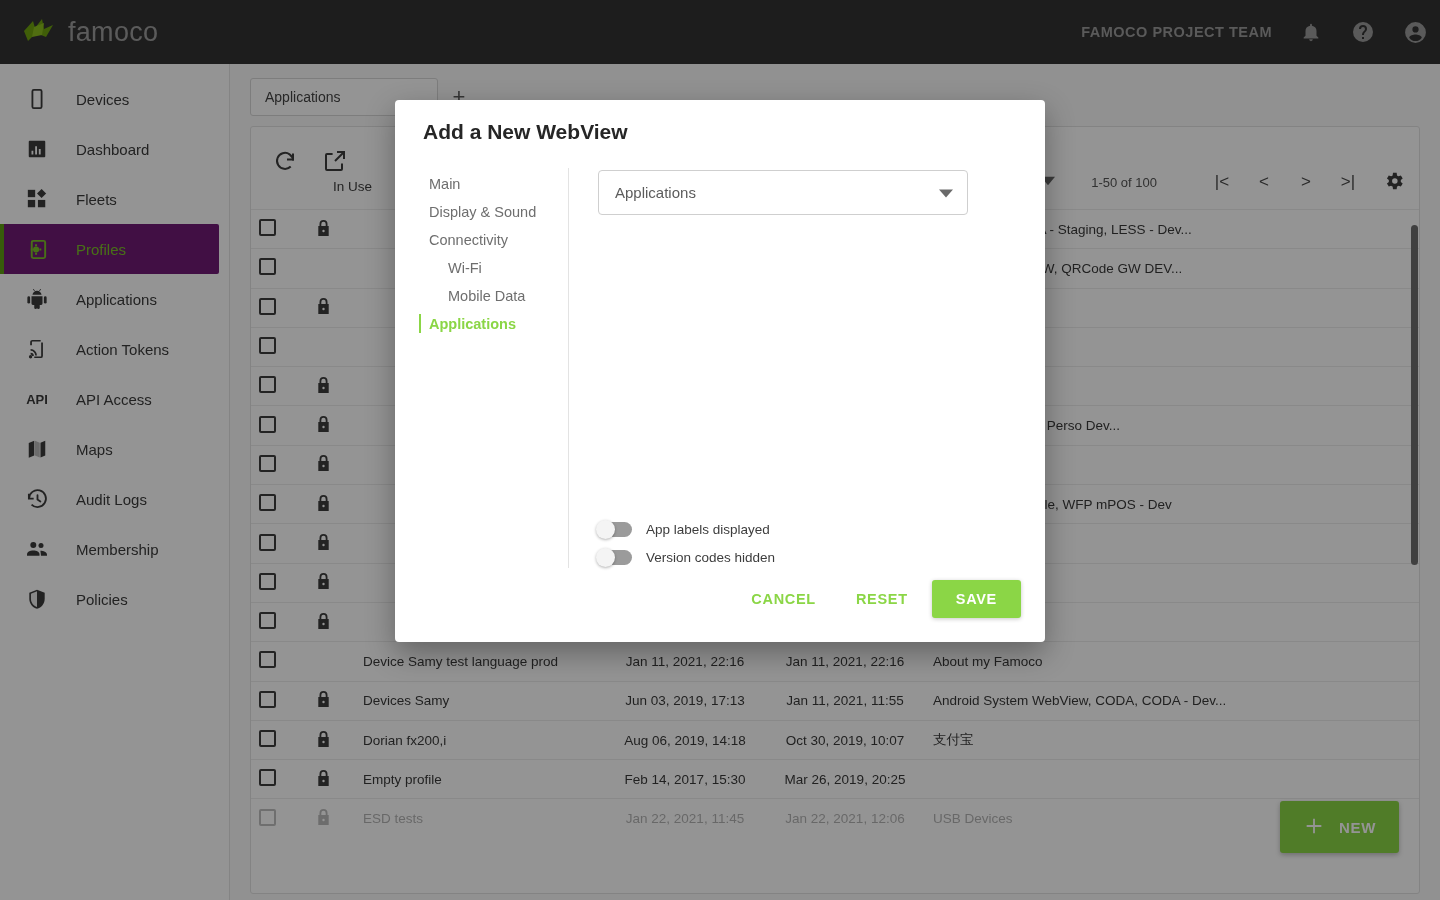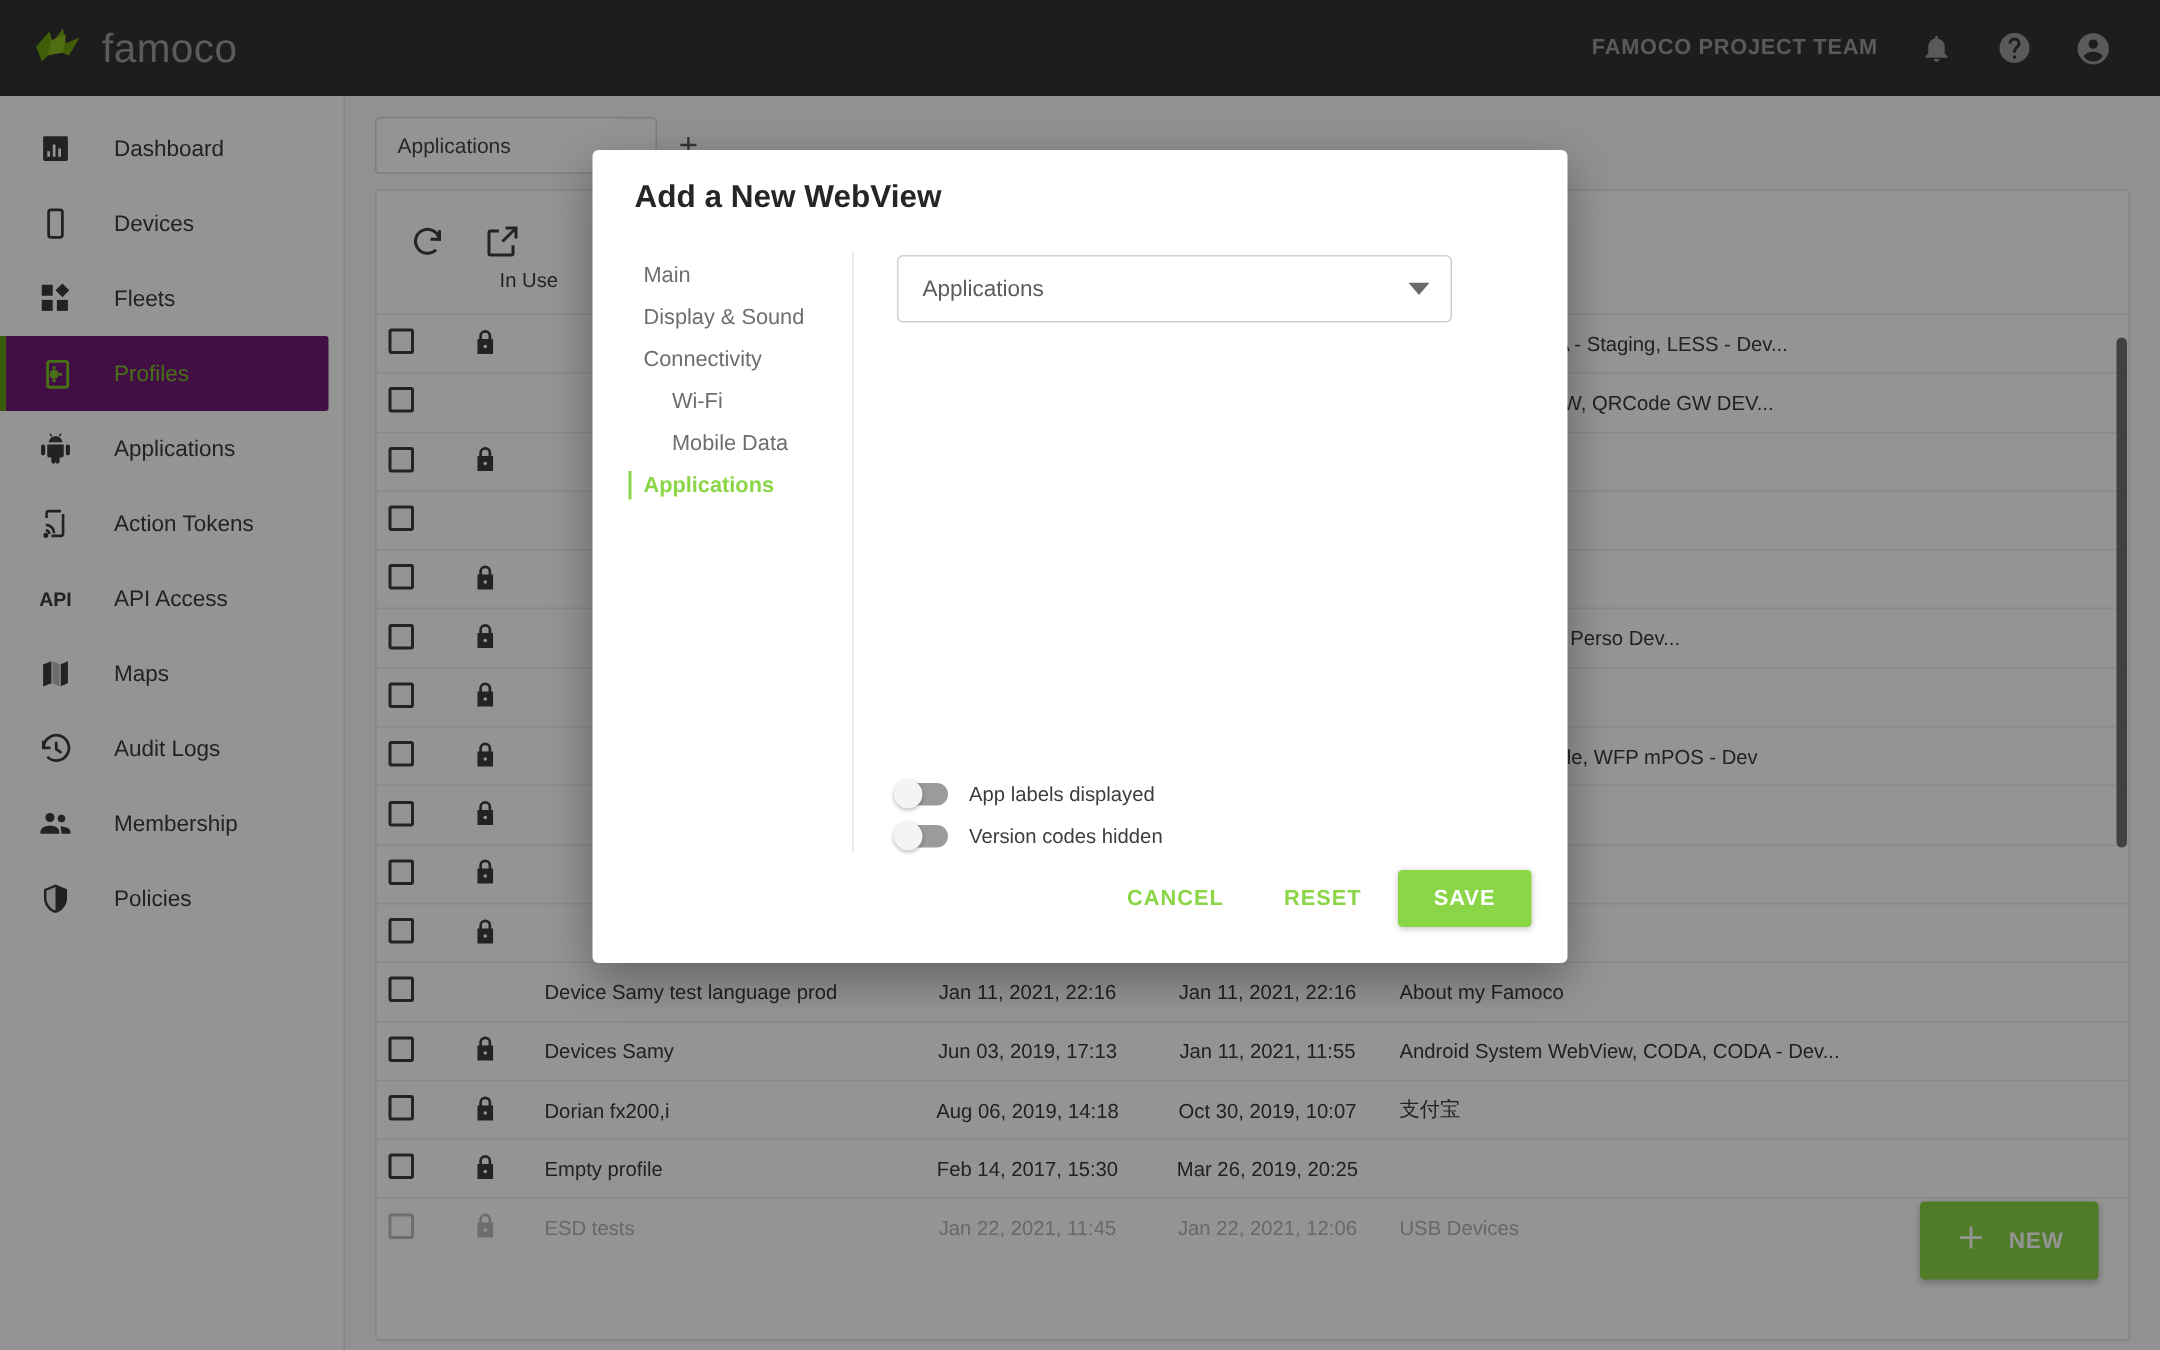--- a/index.html
+++ b/index.html
@@ -22,21 +22,21 @@
     z-index: 5;
   }
   .brand { display: flex; align-items: center; padding-left: 22px; gap: 12px; }
   .brand-logo { width: 34px; height: 30px; position: relative; }
   .brand-name {
     color: #9e9e9e; font-size: 27px; letter-spacing: 0.3px;
     font-weight: 400;
   }
   .topbar-right {
     margin-left: auto; display: flex; align-items: center;
-    gap: 26px; padding-right: 32px;
+    gap: 26px; padding-right: 12px;
   }
   .team-name {
     color: #9b9b9b; font-size: 14.5px; font-weight: bold;
     letter-spacing: 0.5px;
   }
   .icon-btn { width: 26px; height: 26px; display: flex; align-items: center; justify-content: center; cursor: pointer; }
 
   
   .sidebar {
     position: absolute; top: 64px; left: 0;
@@ -289,33 +289,33 @@
         <svg width="25" height="25" viewBox="0 0 24 24" fill="#9b9b9b">
           <path d="M12 2a10 10 0 1 0 0 20 10 10 0 0 0 0-20zm0 4a3 3 0 1 1 0 6 3 3 0 0 1 0-6zm0 14.2a7.2 7.2 0 0 1-6-3.22c.03-1.99 4-3.08 6-3.08 1.99 0 5.97 1.09 6 3.08a7.2 7.2 0 0 1-6 3.22z"></path>
         </svg>
       </span>
     </div>
   </div>
 
   <nav class="sidebar">
     <div class="nav-item">
       <span class="nav-ico">
+        <svg width="22" height="22" viewBox="0 0 24 24" fill="none" stroke="#3b3b3b" stroke-width="2">
+          <rect x="7" y="2" width="10" height="20" rx="1.6"></rect>
+        </svg>
+      </span>
+      <span>Devices</span>
+    </div>
+    <div class="nav-item">
+      <span class="nav-ico">
         <svg width="22" height="22" viewBox="0 0 24 24" fill="#3b3b3b">
           <path d="M4 3h16a1 1 0 0 1 1 1v16a1 1 0 0 1-1 1H4a1 1 0 0 1-1-1V4a1 1 0 0 1 1-1zm2 11v4h2v-4H6zm4-5v9h2V9h-2zm4 3v6h2v-6h-2z"></path>
         </svg>
       </span>
       <span>Dashboard</span>
-    </div>
-    <div class="nav-item">
-      <span class="nav-ico">
-        <svg width="22" height="22" viewBox="0 0 24 24" fill="none" stroke="#3b3b3b" stroke-width="2">
-          <rect x="7" y="2" width="10" height="20" rx="1.6"></rect>
-        </svg>
-      </span>
-      <span>Devices</span>
     </div>
     <div class="nav-item">
       <span class="nav-ico">
         <svg width="22" height="22" viewBox="0 0 24 24" fill="#3b3b3b">
           <rect x="2" y="2" width="8" height="8"></rect>
           <rect x="2" y="13" width="8" height="8"></rect>
           <rect x="13" y="13" width="8" height="8"></rect>
           <path d="M17 1l5 5-5 5-5-5z"></path>
         </svg>
       </span>
@@ -422,20 +422,39 @@
           <span class="tool-ico">
             <svg width="24" height="24" viewBox="0 0 24 24" fill="none" stroke="#3d3d3d" stroke-width="2">
               <path d="M14 3h7v7"></path>
               <path d="M21 3l-9 9"></path>
               <path d="M19 14.5V20a1 1 0 0 1-1 1H4a1 1 0 0 1-1-1V6a1 1 0 0 1 1-1h5.6"></path>
             </svg>
           </span>
         </div>
         <div class="inuse-label">In Use</div>
 
+        <div class="pager">
+          <span class="ipp-label">e:</span>
+          <span class="ipp-val">50</span>
+          <span class="caret">
+            <svg width="14" height="14" viewBox="0 0 10 6" fill="#666">
+                <path d="M0 0h10L5 6z"></path>
+              </svg>
+          </span>
+          <span class="range">1-50 of 100</span>
+          <span class="pgbtn">|&lt;</span>
+          <span class="pgbtn">&lt;</span>
+          <span class="pgbtn">&gt;</span>
+          <span class="pgbtn">&gt;|</span>
+          <span class="gear">
+            <svg width="22" height="22" viewBox="0 0 24 24" fill="#3d3d3d">
+              <path d="M19.4 13a7.8 7.8 0 0 0 0-2l2.1-1.6-2-3.5-2.5 1a7.7 7.7 0 0 0-1.7-1L14.9 3h-4l-.4 2.9c-.6.25-1.2.6-1.7 1l-2.5-1-2 3.5L6.4 11a7.8 7.8 0 0 0 0 2l-2.1 1.6 2 3.5 2.5-1c.5.4 1.1.75 1.7 1l.4 2.9h4l.4-2.9c.6-.25 1.2-.6 1.7-1l2.5 1 2-3.5zM12.9 15a3 3 0 1 1 0-6 3 3 0 0 1 0 6z"></path>
+            </svg>
+          </span>
+        </div>
       </div>
 
       <table class="grid">
         <tbody>
           <tr>
             <td class="c-check"><span class="cbox"></span></td>
             <td class="c-lock"><span><svg width="17" height="20" viewBox="0 0 16 20" fill="#3d3d3d">
                     <path d="M4 8V6a4 4 0 0 1 8 0v2h1.2v10H2.8V8H4zm1.8 0h4.4V6a2.2 2.2 0 0 0-4.4 0v2z"></path>
                     <circle cx="8" cy="13" r="1.2" fill="#fff"></circle>
                   </svg></span></td>

